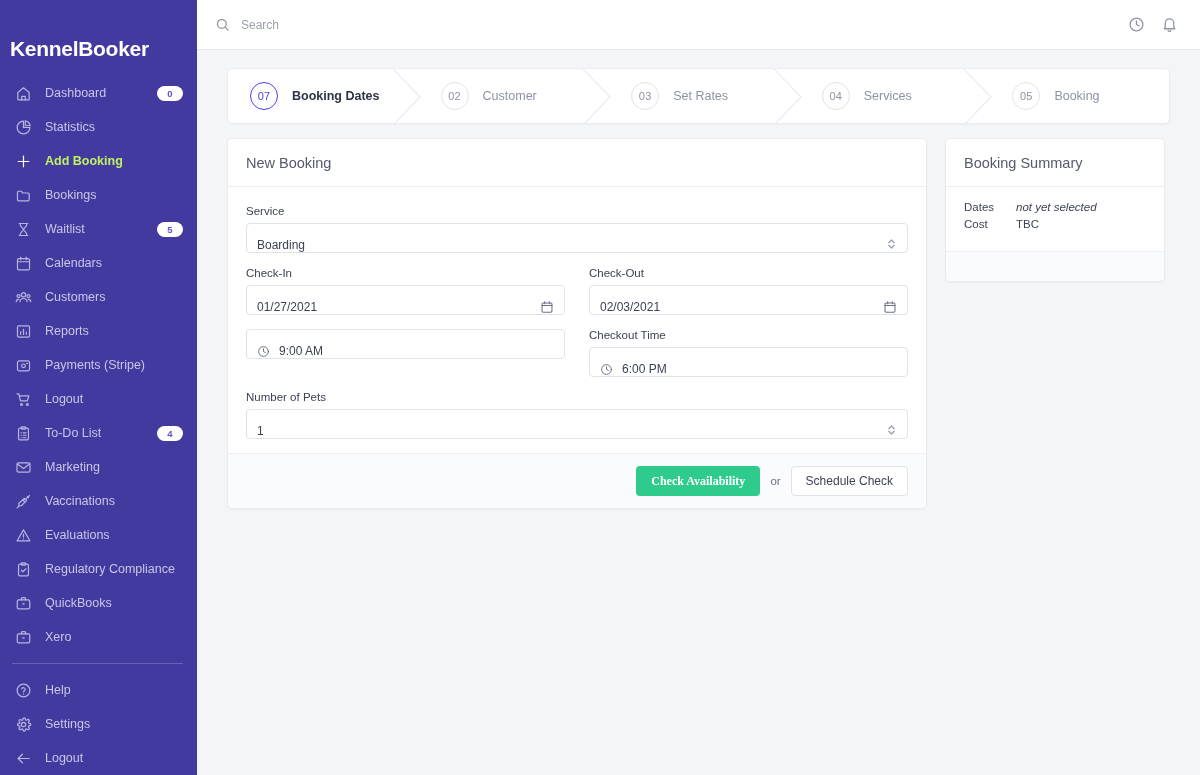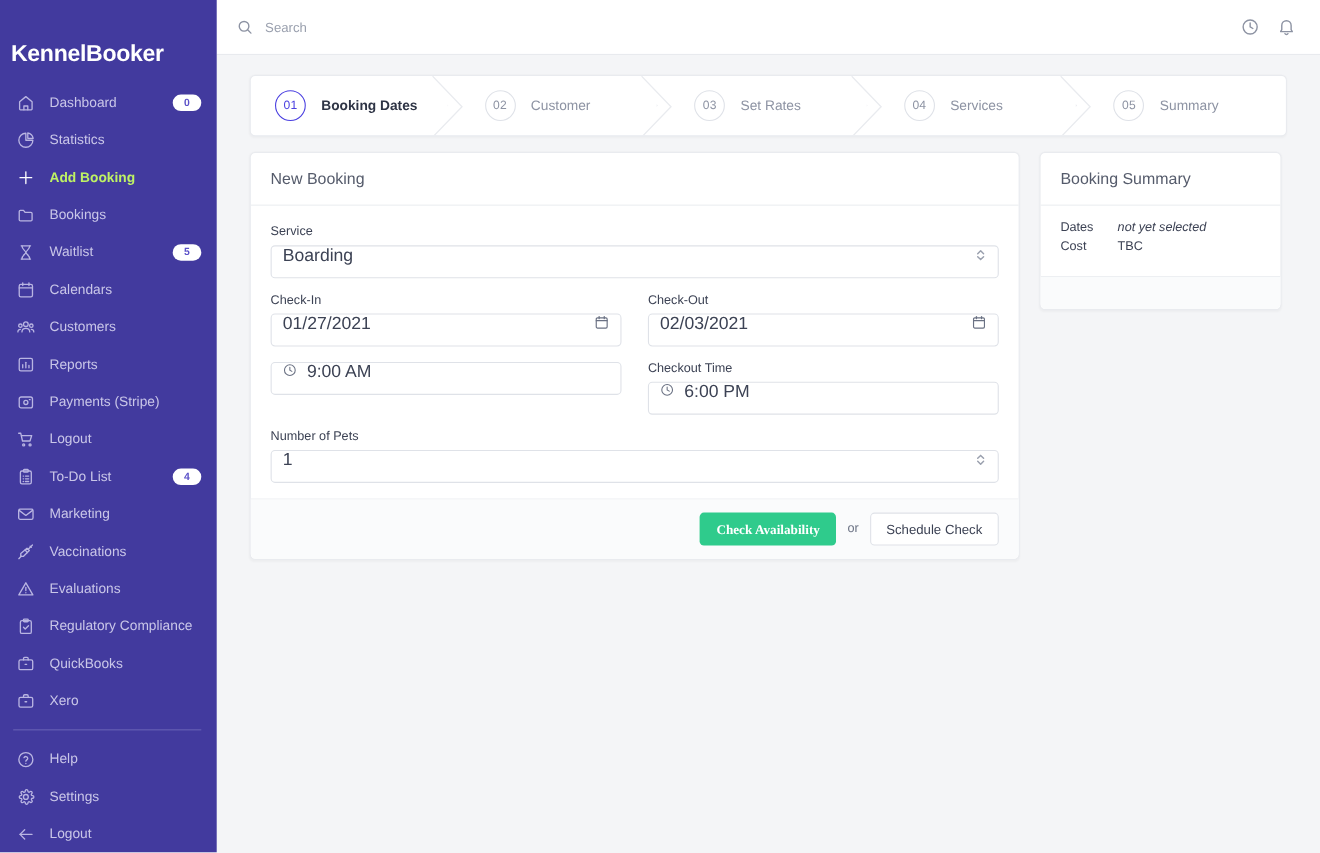--- a/index.html
+++ b/index.html
@@ -154,23 +154,23 @@
 
   .field-label {
     font-size: 11.5px; color: #3c4254;
     margin-bottom: 6px; display: block;
   }
   .inp {
     width: 100%; height: 30px;
     border: 1px solid #dfe2e8;
     border-radius: 4px;
     background: #ffffff;
-    display: flex; align-items: flex-start;
+    display: flex; align-items: flex-end;
     padding: 0 10px;
-    font-size: 16px; color: #3c4254;
+    font-size: 12px; color: #3c4254;
     position: relative;
   }
   .inp .val { flex: 1 1 auto; white-space: nowrap; }
   .inp .lead-ic { margin-right: 9px; display:flex; flex:0 0 auto; }
   .inp .trail-ic { display:flex; flex:0 0 auto; margin-left: 6px; }
   .row { display: flex; gap: 24px; margin-top: 14px; }
   .row > .col { flex: 1 1 0; min-width: 0; }
   .mt14 { margin-top: 14px; }
 
   .card-foot {
@@ -463,21 +463,21 @@
               <path d="M10 20.5a2.2 2.2 0 0 0 4 0"></path>
           </svg>
         </span>
       </div>
     </header>
 
     <div class="content">
 
       <div class="stepper" id="stepper">
           <div class="step current">
-            <span class="step-num">01</span>
+            <span class="step-num">07</span>
             <span class="step-label">Booking Dates</span>
             <span class="step-sep"><svg width="28" height="56" viewBox="0 0 28 56" fill="none" stroke="#e9ebef" stroke-width="1.2">
                 <polyline points="0,0 27,28 0,56"></polyline>
               </svg></span>
           </div>
           <div class="step">
             <span class="step-num">02</span>
             <span class="step-label">Customer</span>
             <span class="step-sep"><svg width="28" height="56" viewBox="0 0 28 56" fill="none" stroke="#e9ebef" stroke-width="1.2">
                 <polyline points="0,0 27,28 0,56"></polyline>
@@ -492,21 +492,21 @@
           </div>
           <div class="step">
             <span class="step-num">04</span>
             <span class="step-label">Services</span>
             <span class="step-sep"><svg width="28" height="56" viewBox="0 0 28 56" fill="none" stroke="#e9ebef" stroke-width="1.2">
                 <polyline points="0,0 27,28 0,56"></polyline>
               </svg></span>
           </div>
           <div class="step">
             <span class="step-num">05</span>
-            <span class="step-label">Summary</span>
+            <span class="step-label">Booking</span>
           </div>
         </div>
 
       <div class="cols">
 
         <section class="card form-card">
           <div class="card-head">
             <span class="card-title">New Booking</span>
           </div>
           <div class="card-body">

